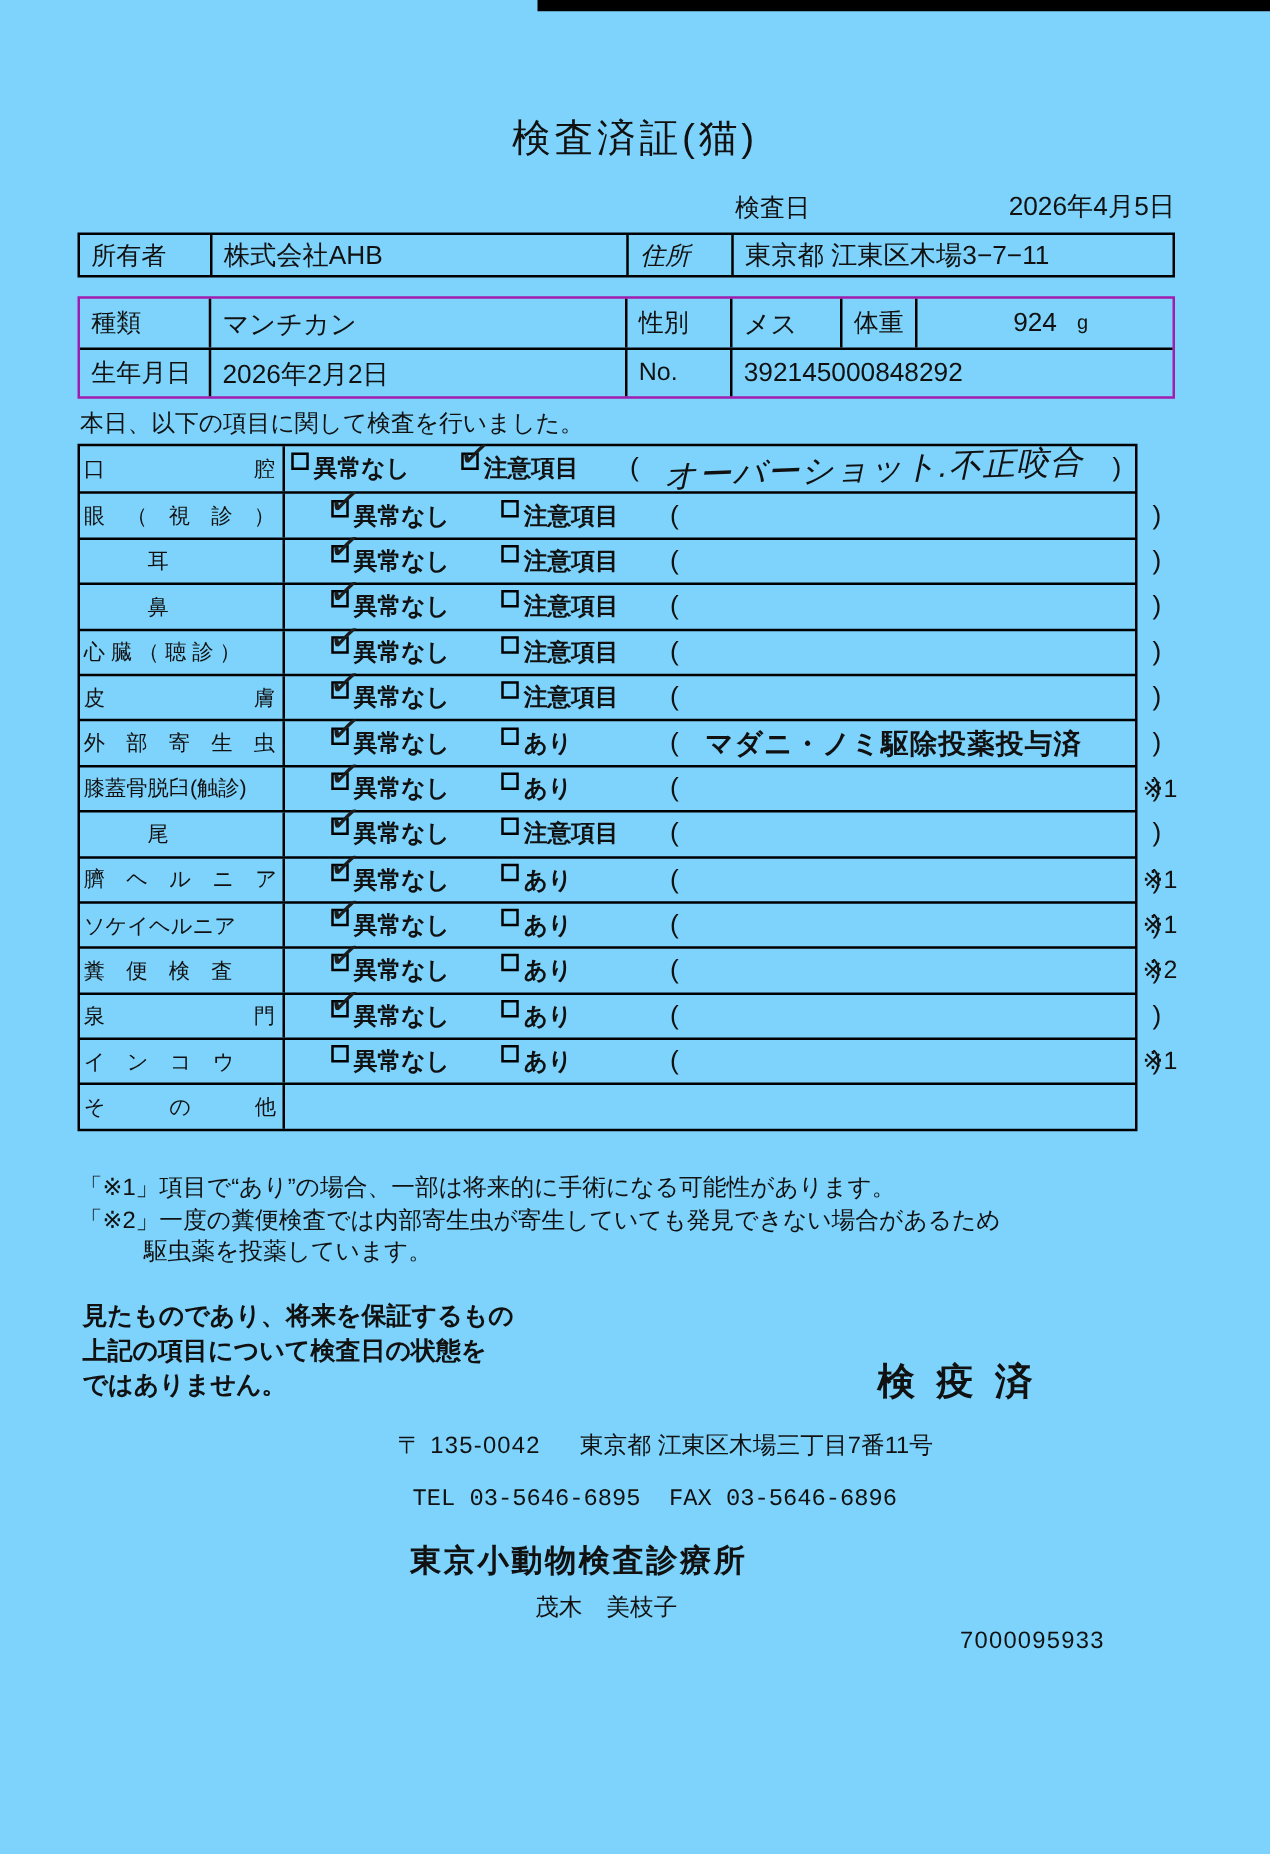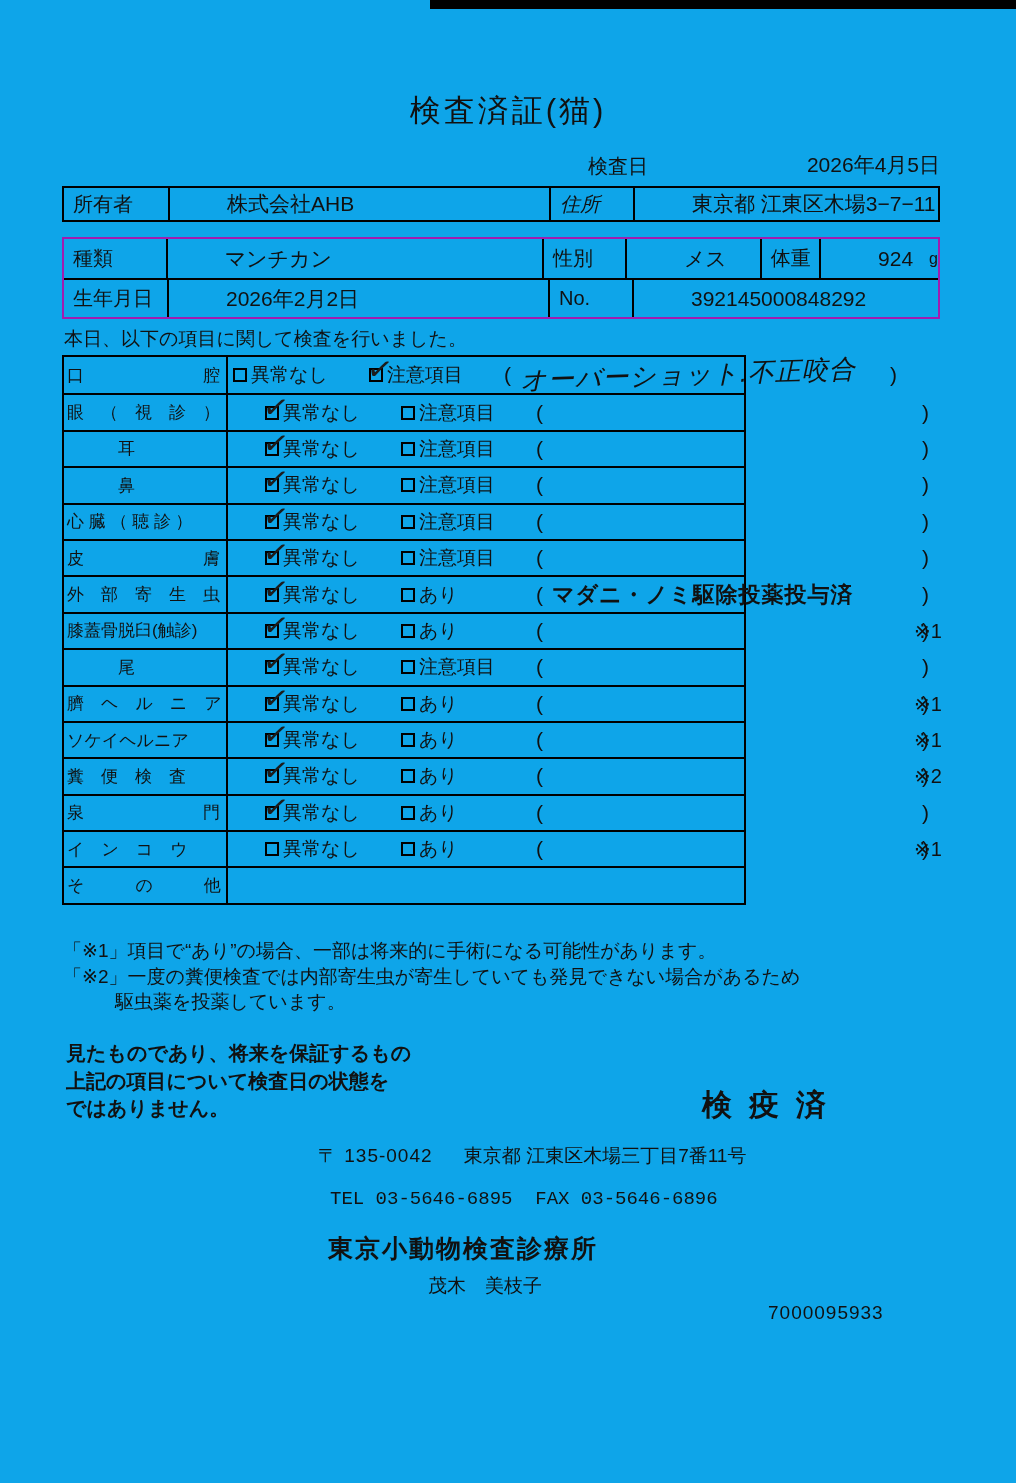--- a/index.html
+++ b/index.html
@@ -1,57 +1,57 @@
 <!DOCTYPE html>
 <html><head>
 <meta charset="utf-8">
 <style>
   * { margin:0; padding:0; box-sizing:border-box; }
   html,body { background:#e8e8e8; }
   body { font-family:"Liberation Sans","DejaVu Sans",sans-serif; color:#111; }
-  .sheet { position:relative; width:1016px; height:1483px; background:#0ea5e9; overflow:hidden; }
+  .sheet { position:relative; width:1016px; height:1483px; background:#7dd3fc; overflow:hidden; }
 
   .topbar { position:absolute; top:0; left:430px; width:586px; height:9px; background:#000; }
 
   .title { position:absolute; top:90px; left:0; width:100%; text-align:center;
            font-size:31px; font-weight:500; letter-spacing:3px; }
 
   .date-label { position:absolute; left:588px; top:153px; font-size:20px; }
   .date-value { position:absolute; left:790px; top:151px; width:150px; text-align:right; font-size:21px; }
 
   
   .tableA { position:absolute; left:62px; top:186px; width:878px; height:36px;
             border:2px solid #000; display:flex; }
   .tableB { position:absolute; left:62px; top:237px; width:878px; border:2px solid #a21caf; }
   .trow { display:flex; height:39px; }
   .trow + .trow { border-top:2px solid #000; }
   .tc { display:flex; align-items:center; padding-left:9px; font-size:20px; border-right:2px solid #000; }
   .tc.last { border-right:none; flex:1; }
-  .tc.val { font-size:21px;margin-left:48px; }
+  .tc.val { font-size:21px; }
   .w-owner { width:106px; }
   .w-ownerval { width:333px; }
   .w-addr { width:84px;font-style:italic; }
   .w-kind { width:105px; }
   .w-kindval { width:333px; }
   .w-sex { width:84px; }
   .w-sexval { width:88px; }
   .w-weight { width:60px; }
-  .weightcell { justify-content:space-between; }
+  .weightcell { justify-content:center; }
   .unit { font-size:16px; margin-left:16px; }
 
   .intro { position:absolute; left:64px; top:326px; font-size:19px; }
 
   
-  .checklist { position:absolute; left:62px; top:355px; width:684px; border:2px solid #000; }
+  .checklist { position:absolute; left:62px; top:355px; width:848px; border:2px solid #000; }
   .crow { display:flex; height:36.4px; position:relative; }
   .crow + .crow { border-top:2px solid #000;gap:32px; }
   .clabel { width:164px; border-right:2px solid #000; font-size:17px; padding:0 3px;
             display:flex; align-items:center; white-space:pre; }
   .ccontent { flex:1; position:relative; }
-  .cb { position:absolute; top:50%; transform:translateY(-50%); display:flex; align-items:center; }
+  .cb { position:absolute; top:50%; transform:translateY(-50%); display:flex; align-items:flex-start;font-weight:bold; }
   .cb1 { left:5px; } .cb2 { left:141px; }
   .box { width:14px; height:14px; border:2px solid #000; margin-right:4px; position:relative; flex:0 0 auto; }
   .box.checked::after { content:"✓"; position:absolute; left:-4px; top:-16px; font-size:31px;
                         font-weight:bold; line-height:1; color:#1c1c1c; transform:rotate(9deg); z-index:2; }
   .cbl { font-size:19px; }
   .popen  { position:absolute; left:276px; top:50%; transform:translateY(-50%); font-size:21px; }
   .pclose { position:absolute; left:662px; top:50%; transform:translateY(-50%); font-size:21px; }
   .cnote  { position:absolute; left:292px; right:30px; top:50%; transform:translateY(-50%); text-align:center; }
   .cnote .hw { display:inline-block; font-size:26px; font-style:italic; letter-spacing:1px;
                transform:rotate(-2deg); white-space:nowrap; }

